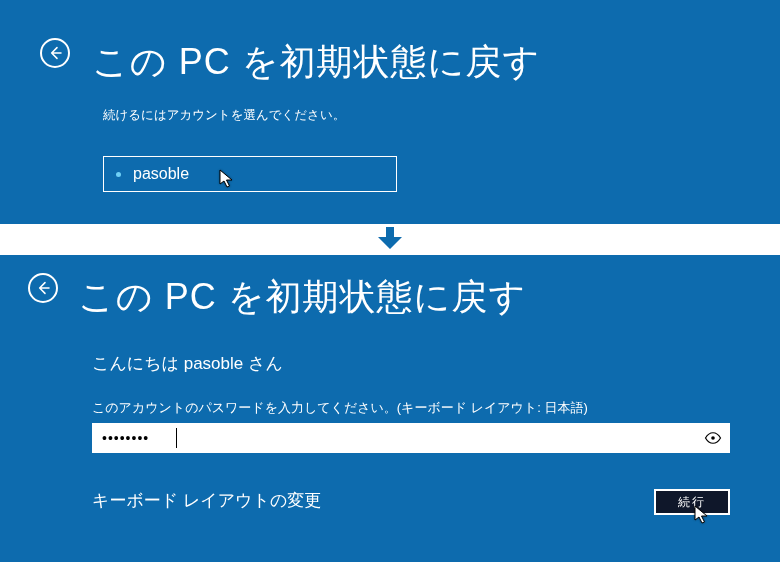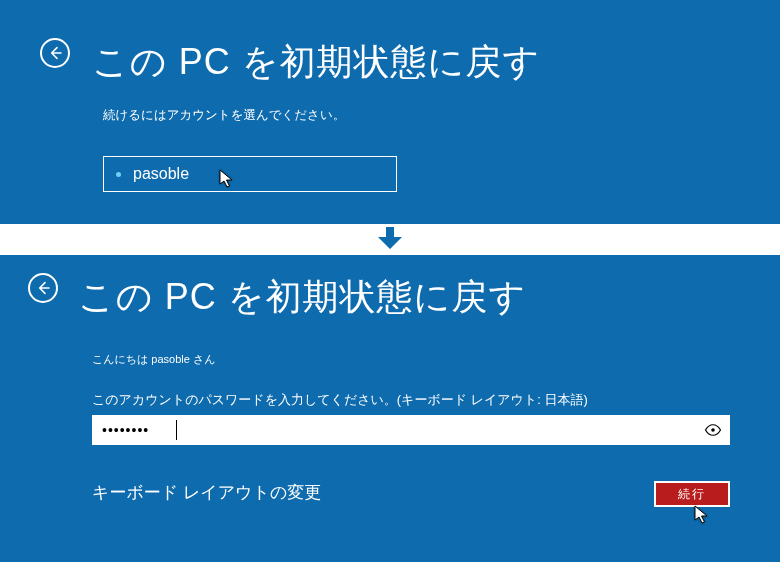--- a/index.html
+++ b/index.html
@@ -85,21 +85,21 @@
       height: 31px;
       background: #ffffff;
       display: flex;
       align-items: center;
       justify-content: center;
     }
     .down-arrow svg { width: 28px; height: 22px; }
     .greeting {
       margin-left: 64px;
       margin-top: 30px;
-      font-size: 11px;
+      font-size: 17px;
       font-weight: 300;
     }
     .instruct {
       margin-left: 64px;
       margin-top: 24px;
       font-size: 13px;
     }
     .pw-field {
       margin-left: 64px;
       margin-top: 6px;
@@ -138,21 +138,21 @@
     }
     .kb-link {
       font-size: 17px;
       font-weight: 300;
       cursor: pointer;
     }
     .continue-btn {
       width: 76px;
       height: 26px;
       border: 2px solid #ffffff;
-      background: #b91c1c;
+      background: #0f172a;
       color: #ffffff;
       font-size: 12px;
       display:flex; align-items:center; justify-content:center;
       cursor:pointer;
       letter-spacing: 2px;
     }
     .cursor2 { position:absolute; left:694px; top:250px; pointer-events:none; }
   </style>
 </head>
 <body>

